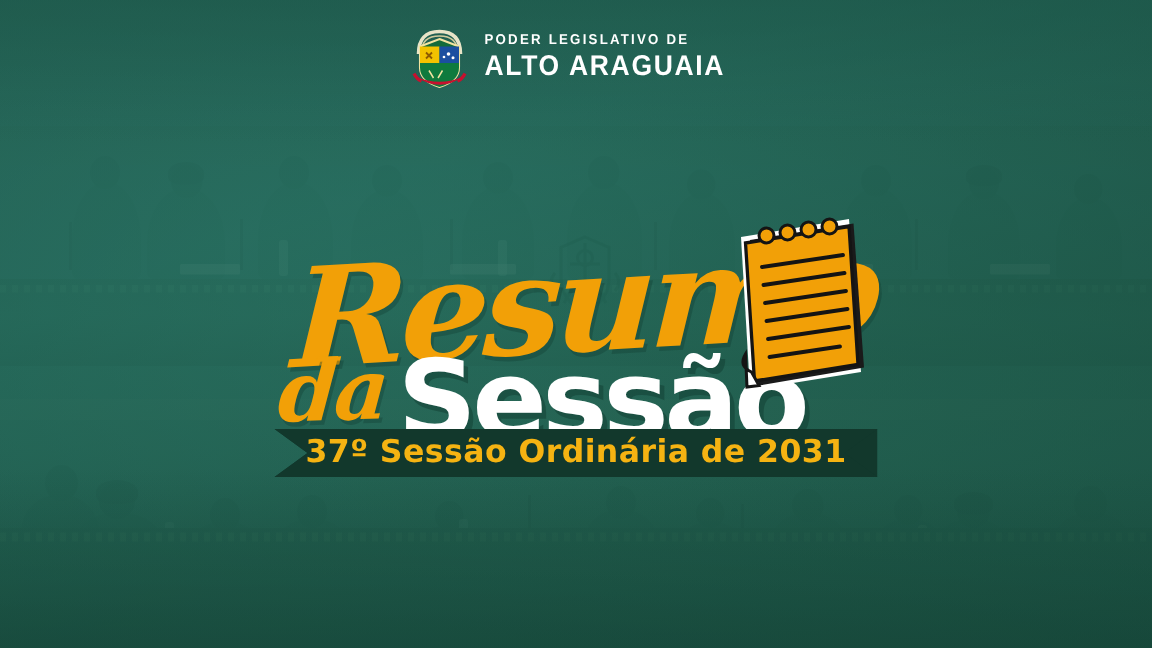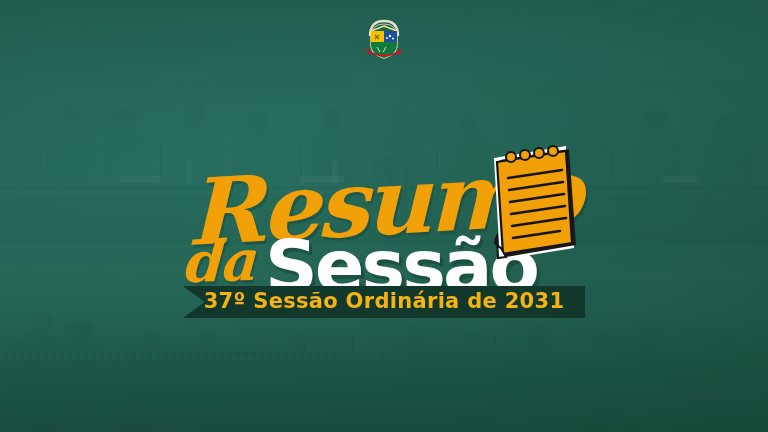--- a/index.html
+++ b/index.html
@@ -282,20 +282,24 @@
         <circle cx="26" cy="20" r="1.2" fill="#ffffff"></circle>
         <circle cx="29" cy="22.5" r="1" fill="#ffffff"></circle>
         <circle cx="23" cy="22" r="0.9" fill="#ffffff"></circle>
         <path d="M11 19 l4 4 M15 19 l-4 4" stroke="#8c5a00" stroke-width="1.2"></path>
         <path d="M13 31 l3 5 M22 31 l-3 5" stroke="#f2e3a0" stroke-width="1"></path>
 
         <path d="M4 35 Q20 46 36 35 Q20 42 4 35 Z" fill="#c8102e"></path>
         <path d="M3 33 q2 4 5 5 M37 33 q-2 4 -5 5" stroke="#c8102e" stroke-width="2.2" fill="none"></path>
       </svg>
     </span>
+    <span class="brand-text">
+      <span class="brand-sub">PODER LEGISLATIVO DE</span>
+      <span class="brand-main">ALTO ARAGUAIA</span>
+    </span>
   </div>
 
   <div class="notepad">
     <svg viewBox="0 0 110 118" width="110" height="118" aria-hidden="true">
 
       <path d="M24 14 L96 2 L104 104 L30 116 Z" fill="#ffffff"></path>
 
       <path d="M30 16 L99 5 L106 101 L36 113 Z" fill="#1a1a1a"></path>
 
       <path d="M27 18 L96 7 L102 99 L33 110 Z" fill="#F2A007"></path>

